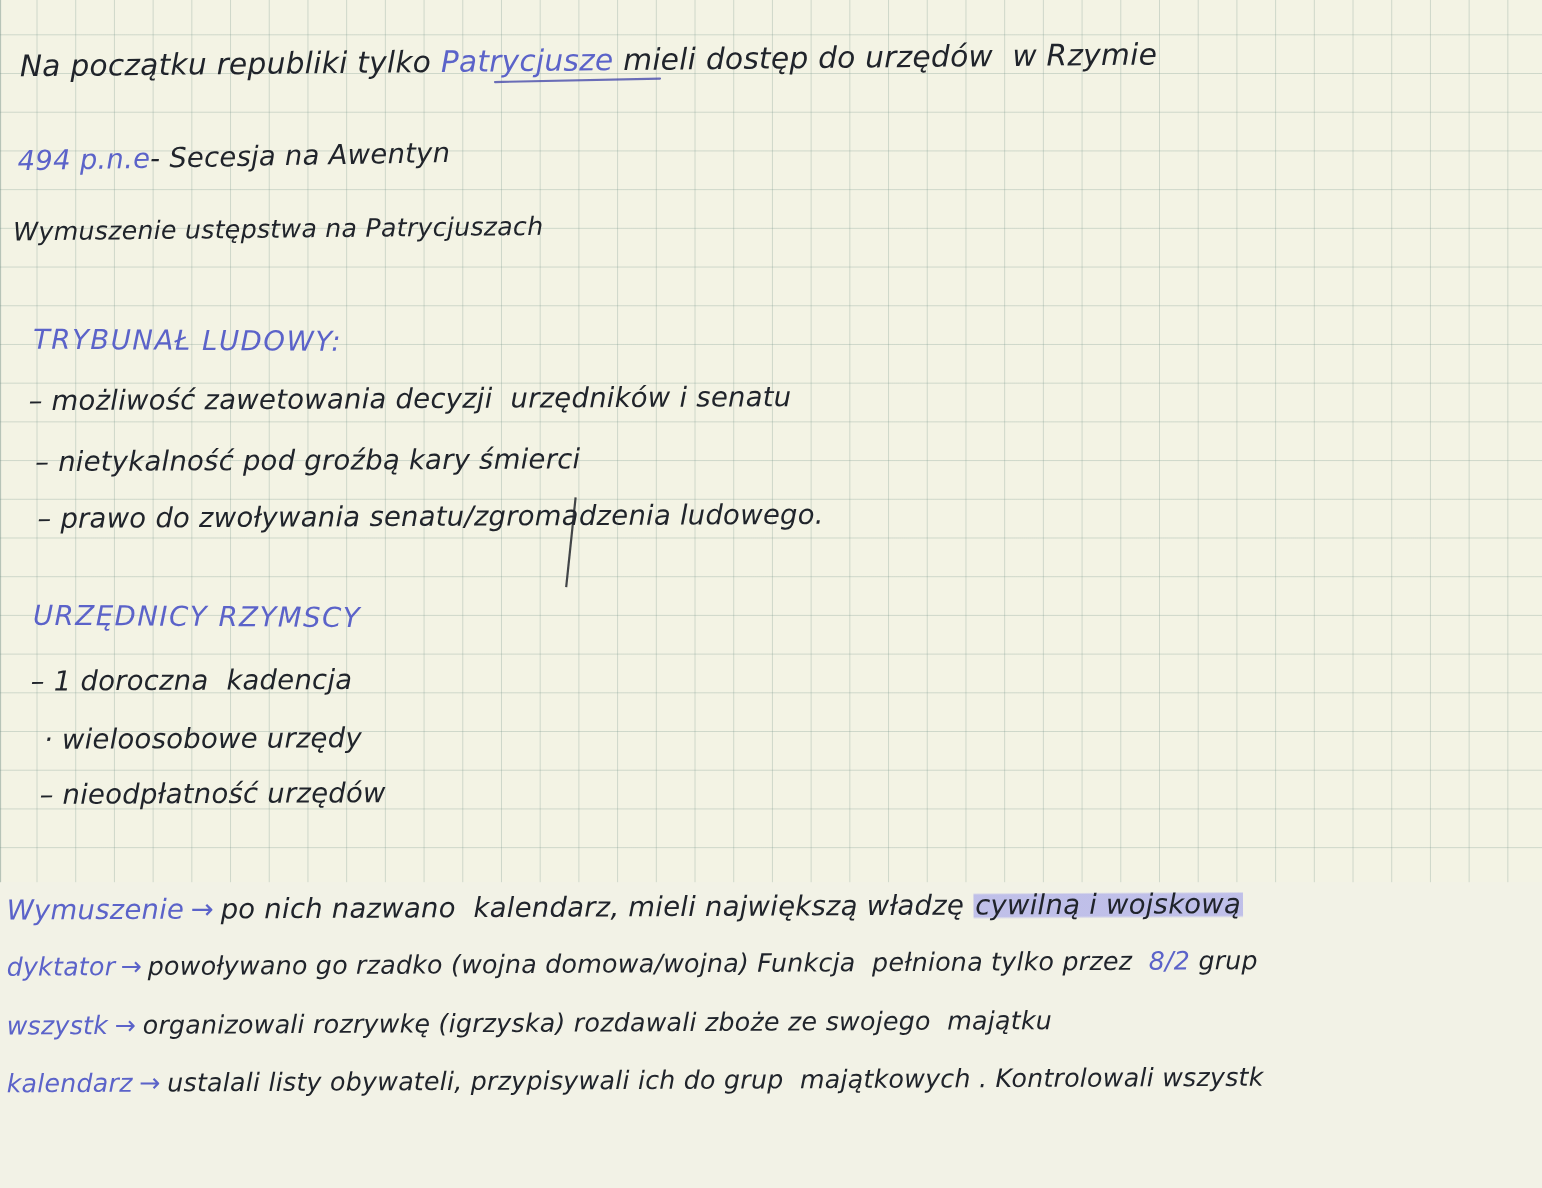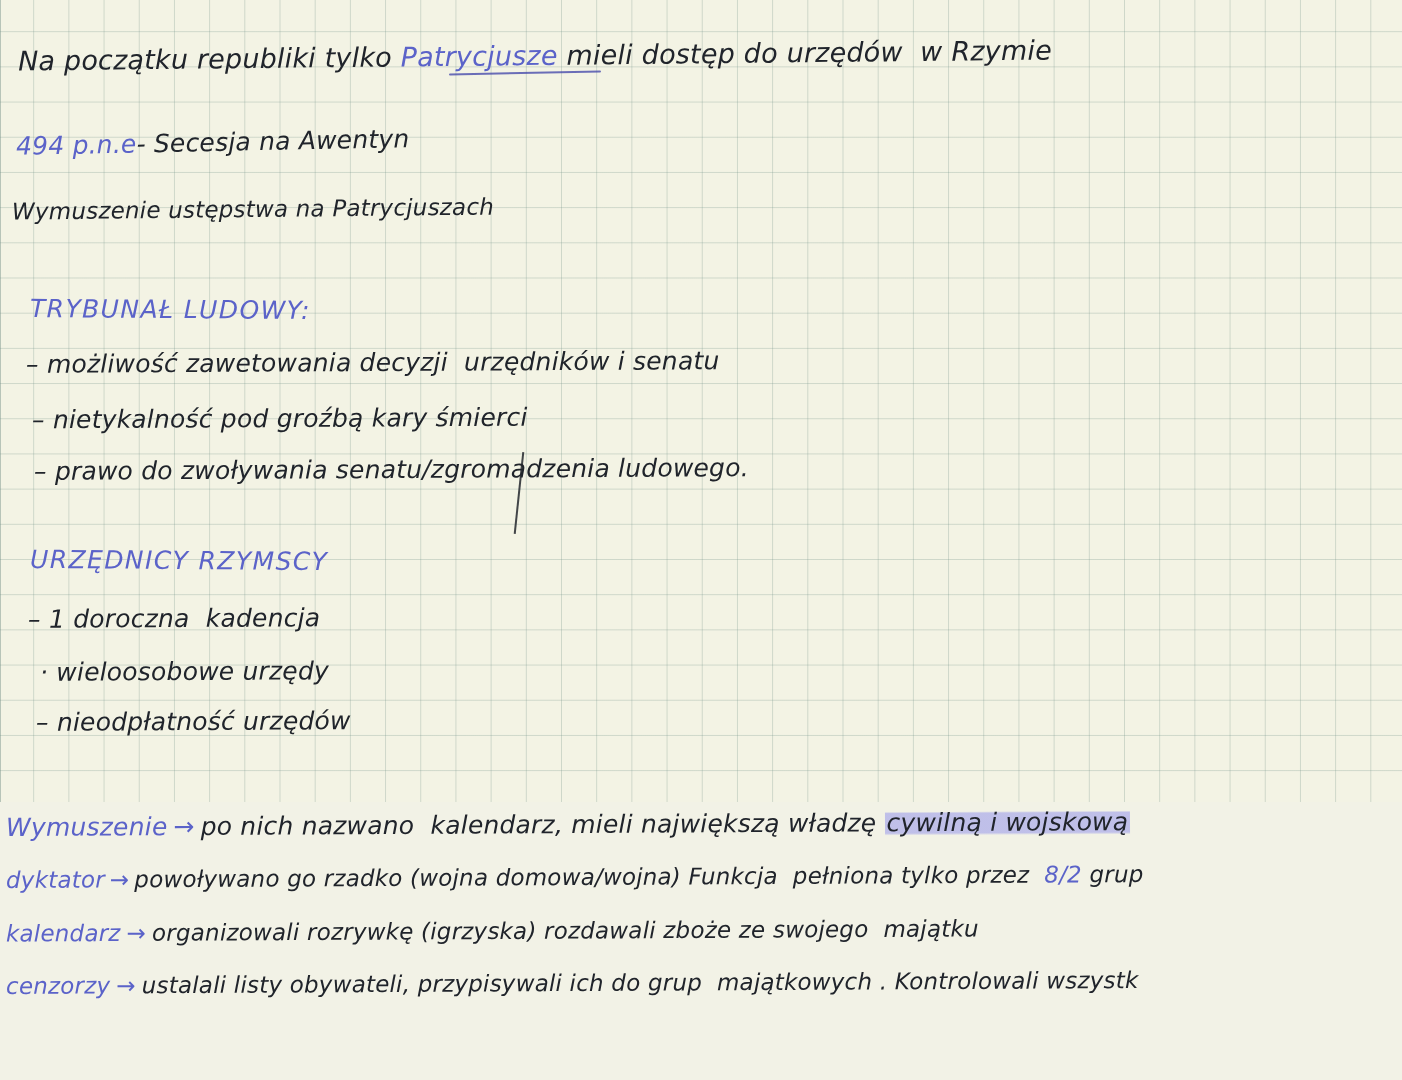--- a/index.html
+++ b/index.html
@@ -106,17 +106,17 @@
   <div class="ink hand t-head blue r4" style="left:30px; top:546px;">URZĘDNICY RZYMSCY</div>
 
   <div class="ink hand t-body r3" style="left:28px; top:604px;">– 1 doroczna  kadencja</div>
   <div class="ink hand t-body r3" style="left:40px; top:657px;">· wieloosobowe urzędy</div>
   <div class="ink hand t-body r3" style="left:36px; top:707px;">– nieodpłatność urzędów</div>
 
   <div class="ink hand t-body r3" style="left:6px; top:810px;"><span class="blue">Wymuszenie</span><span class="blue" style="padding:0 6px;">→</span><span>po nich nazwano  kalendarz, mieli największą władzę </span><span class="hl">cywilną i wojskową</span></div>
 
   <div class="ink hand t-small r3" style="left:6px; top:864px;"><span class="blue">dyktator</span><span class="blue" style="padding:0 5px;">→</span><span>powoływano go rzadko (wojna domowa/wojna) Funkcja  pełniona tylko przez  </span><span class="blue">8/2</span><span> grup</span></div>
 
-  <div class="ink hand t-small r3" style="left:6px; top:918px;"><span class="blue">kalendarz</span><span class="blue" style="padding:0 6px;">→</span><span>organizowali rozrywkę (igrzyska) rozdawali zboże ze swojego  majątku</span></div>
+  <div class="ink hand t-small r3" style="left:6px; top:918px;"><span class="blue">wszystk</span><span class="blue" style="padding:0 6px;">→</span><span>organizowali rozrywkę (igrzyska) rozdawali zboże ze swojego  majątku</span></div>
 
-  <div class="ink hand t-small r3" style="left:6px; top:970px;"><span class="blue">cenzorzy</span><span class="blue" style="padding:0 6px;">→</span><span>ustalali listy obywateli, przypisywali ich do grup  majątkowych . Kontrolowali wszystk</span></div>
+  <div class="ink hand t-small r3" style="left:6px; top:970px;"><span class="blue">kalendarz</span><span class="blue" style="padding:0 6px;">→</span><span>ustalali listy obywateli, przypisywali ich do grup  majątkowych . Kontrolowali wszystk</span></div>
 
 </div>
 
 </body></html>

